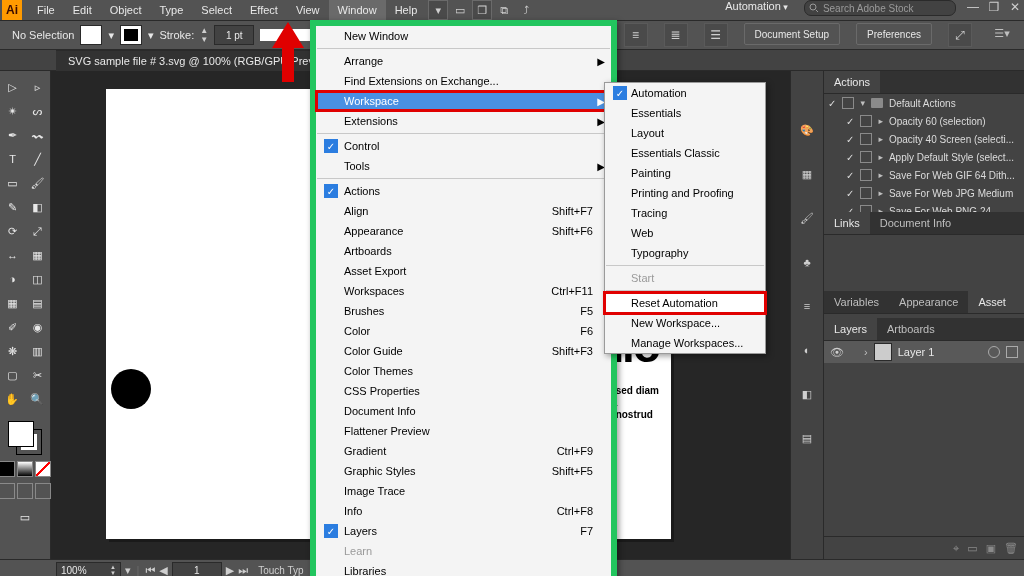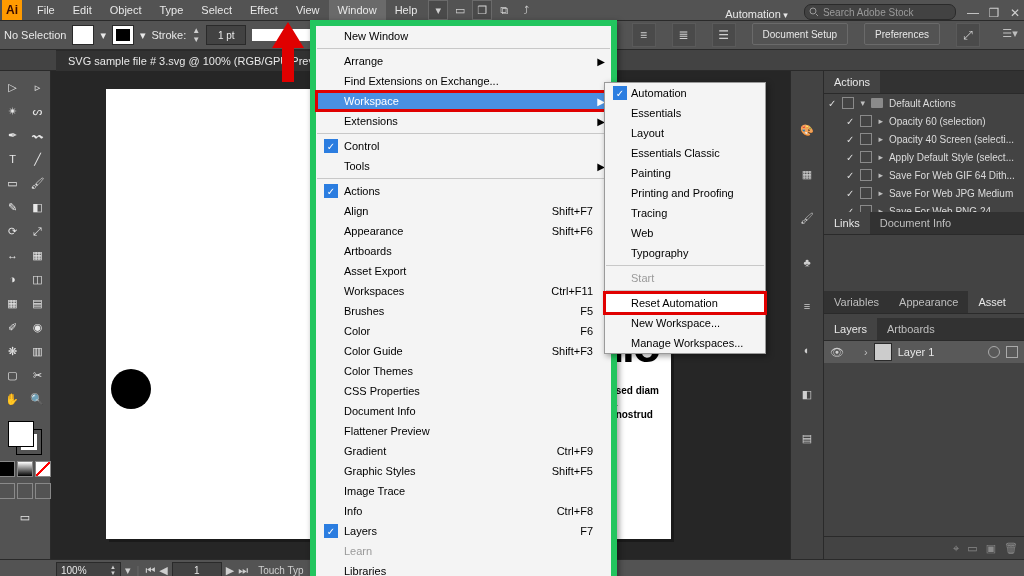--- a/index.html
+++ b/index.html
@@ -1,33 +1,33 @@
 <!DOCTYPE html>
 <html><head>
 <meta charset="utf-8">
 <style>
 html,body{margin:0;padding:0;width:1024px;height:576px;overflow:hidden;background:#323232;font-family:"Segoe UI",Tahoma,sans-serif;font-size:11px;color:#e8e8e8;user-select:none}
 .row{display:flex;align-items:center}
 
-.menubar{height:20px;background:#535353;display:flex;align-items:flex-end;border-bottom:1px solid #2a2a2a}
+.menubar{height:20px;background:#535353;display:flex;align-items:flex-start;border-bottom:1px solid #2a2a2a}
 .ai-logo{width:20px;height:20px;background:#ff9a00;display:flex;align-items:center;justify-content:center;color:#3a0b00;font-weight:bold;font-size:12px;margin:0 6px 0 2px}
 .menubar .mitem{padding:0 9px;height:20px;line-height:20px;color:#e8e8e8;font-size:11px}
 .menubar .mitem.open{background:#6a6a6a}
 .menubar .spacer{flex:1}
 .menubar .ws-dd{color:#e8e8e8;padding:0 8px;font-size:11px}
 .menubar .ws-dd:after{content:" \25BE";font-size:9px;color:#e8e8e8}
 .menubar .search{width:150px;height:14px;background:#424242;border:1px solid #2a2a2a;border-radius:7px;margin:0 8px;display:flex;align-items:center}
 .menubar .search svg{margin:0 4px}
 .menubar .search span{color:#9a9a9a;font-size:10px}
 .menubar .win-btns span{display:inline-block;width:18px;text-align:center;color:#cfcfcf;font-size:12px}
 .ico-slot{width:18px;height:18px;display:inline-flex;align-items:center;justify-content:center;color:#cfcfcf;border:1px solid transparent;margin-left:2px}
 .ico-slot.box{border-color:#6a6a6a;background:#4a4a4a}
 
 
-.optbar{height:28px;background:#535353;display:flex;align-items:center;border-bottom:1px solid #2a2a2a;padding:0 4px;gap:6px}
+.optbar{height:28px;background:#535353;display:flex;align-items:center;border-bottom:1px solid #2a2a2a;padding:0 12px;gap:6px}
 .optbar .lbl{color:#e8e8e8;font-size:11px;white-space:nowrap}
 .optbar .swatch{width:20px;height:18px;background:#fff;border:1px solid #2a2a2a;position:relative}
 .optbar .swatch.dark{background:#000;box-shadow:inset 0 0 0 3px #fff}
 .optbar input.num{width:34px;height:16px;background:#424242;border:1px solid #2a2a2a;color:#e8e8e8;font-size:10px;text-align:center}
 .stroke-prev{width:60px;height:12px;background:#fff}
 .optbar .sep{width:1px;height:20px;background:#3a3a3a}
 .opt-ico{width:22px;height:22px;border:1px solid #5a5a5a;display:inline-flex;align-items:center;justify-content:center;color:#cfcfcf;font-size:12px;background:#4a4a4a}
 .optbar .btn{height:20px;padding:0 10px;background:#535353;border:1px solid #6a6a6a;color:#e8e8e8;font-size:10px;display:flex;align-items:center;border-radius:2px}
 .optbar .laterow{margin-left:auto;display:flex;gap:16px}
 .gear-ico{width:20px;height:20px;display:flex;align-items:center;justify-content:center;color:#bfbfbf;margin-left:4px}

